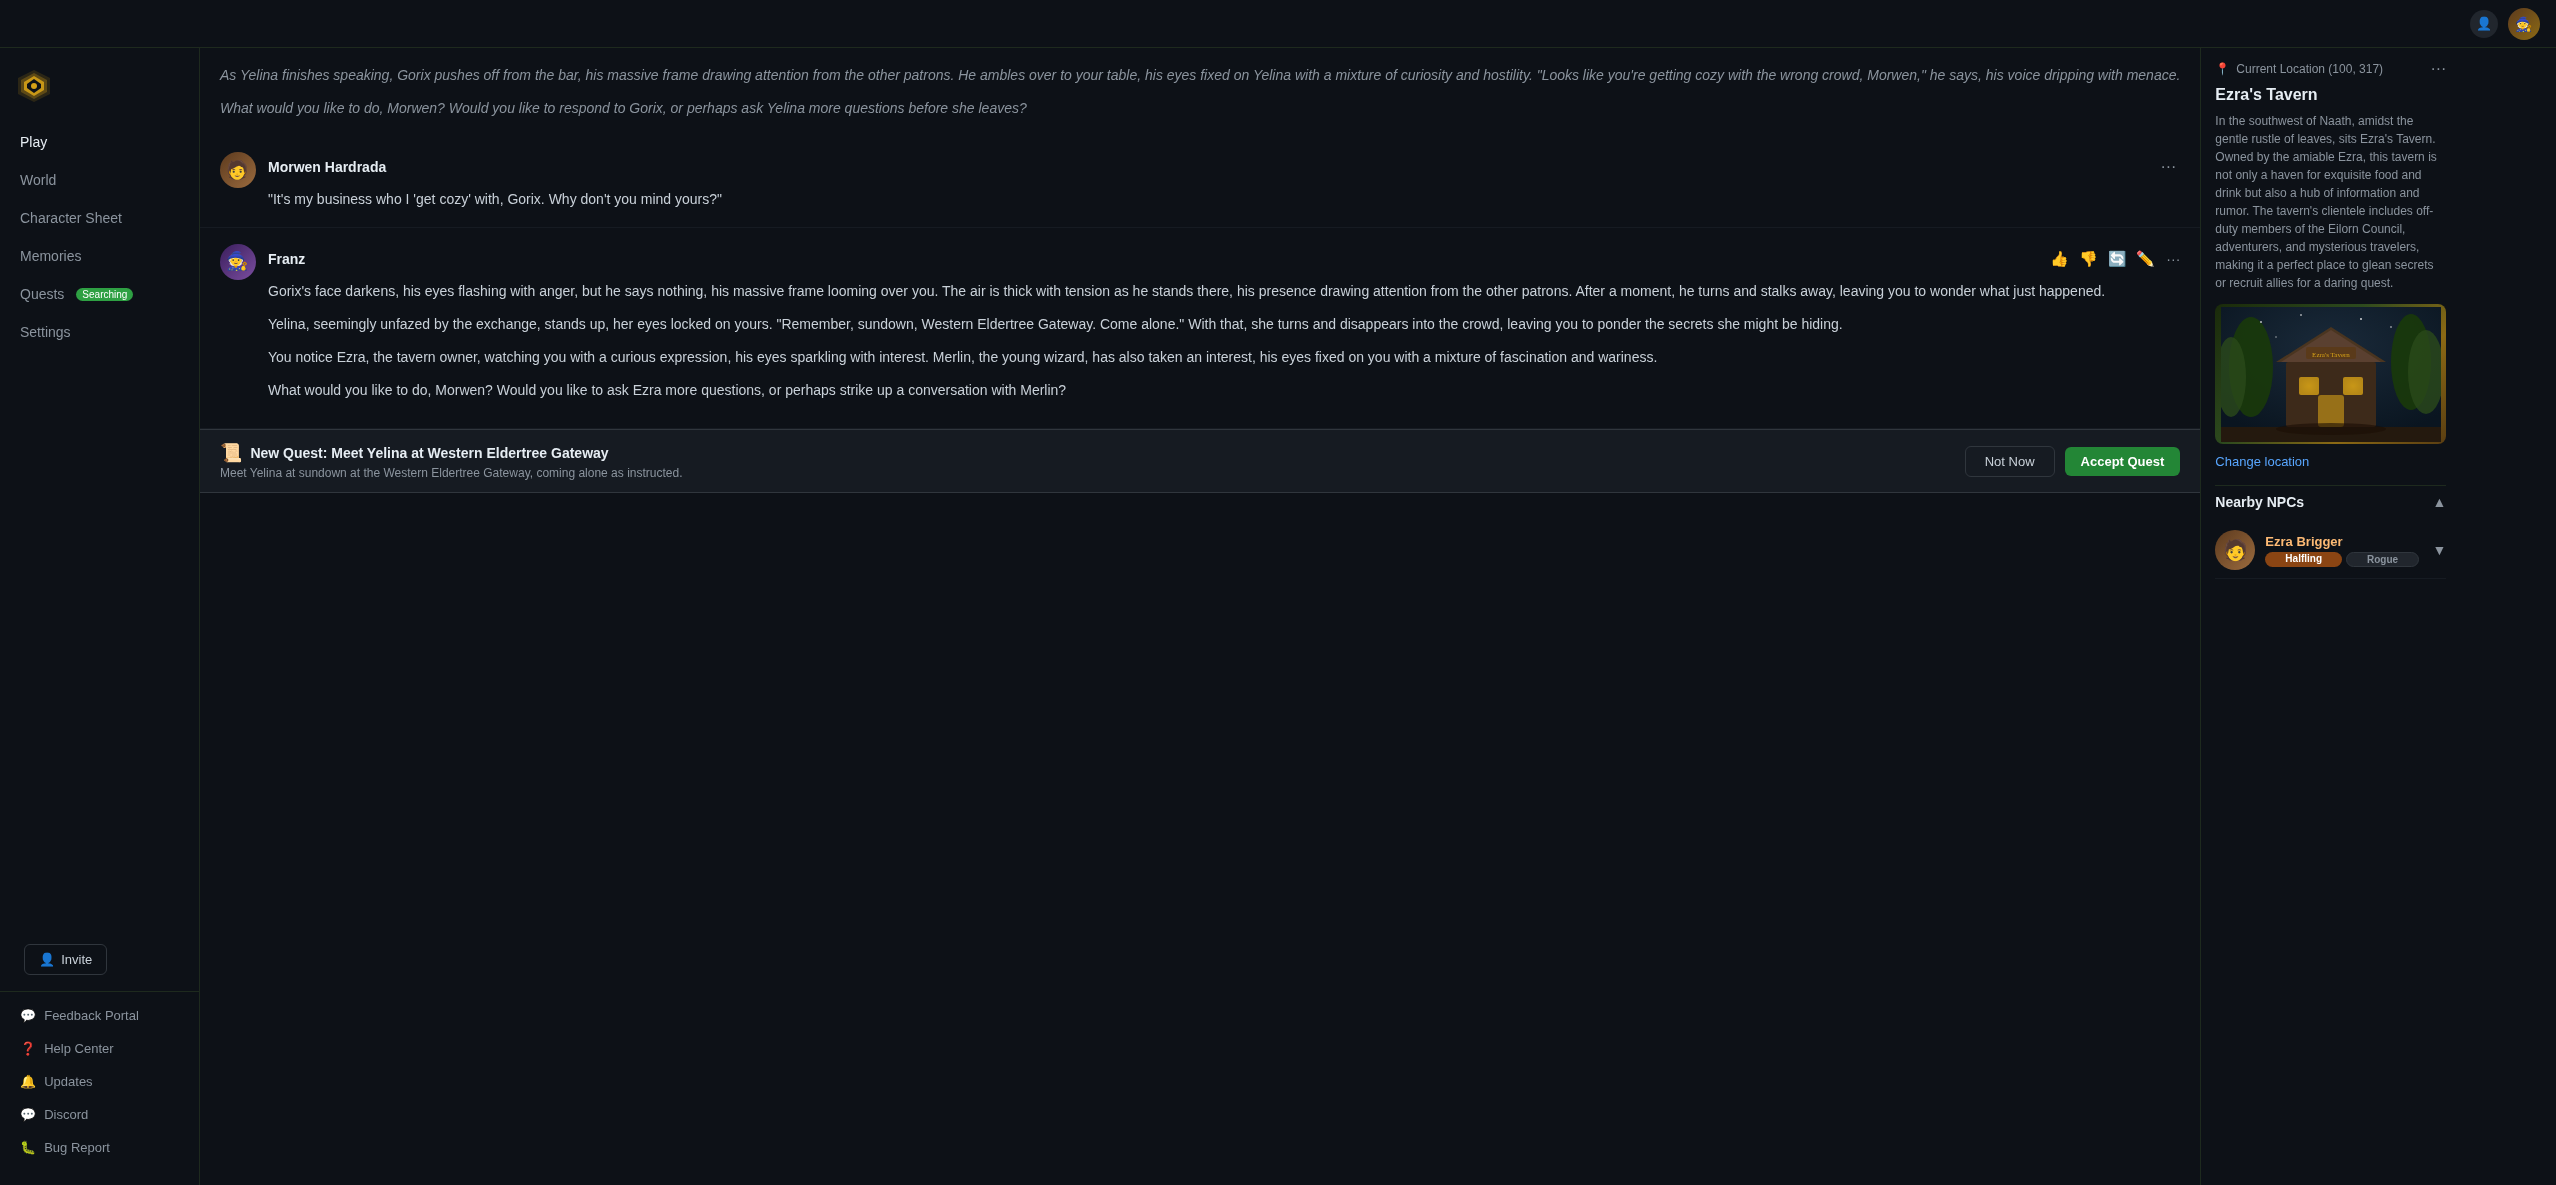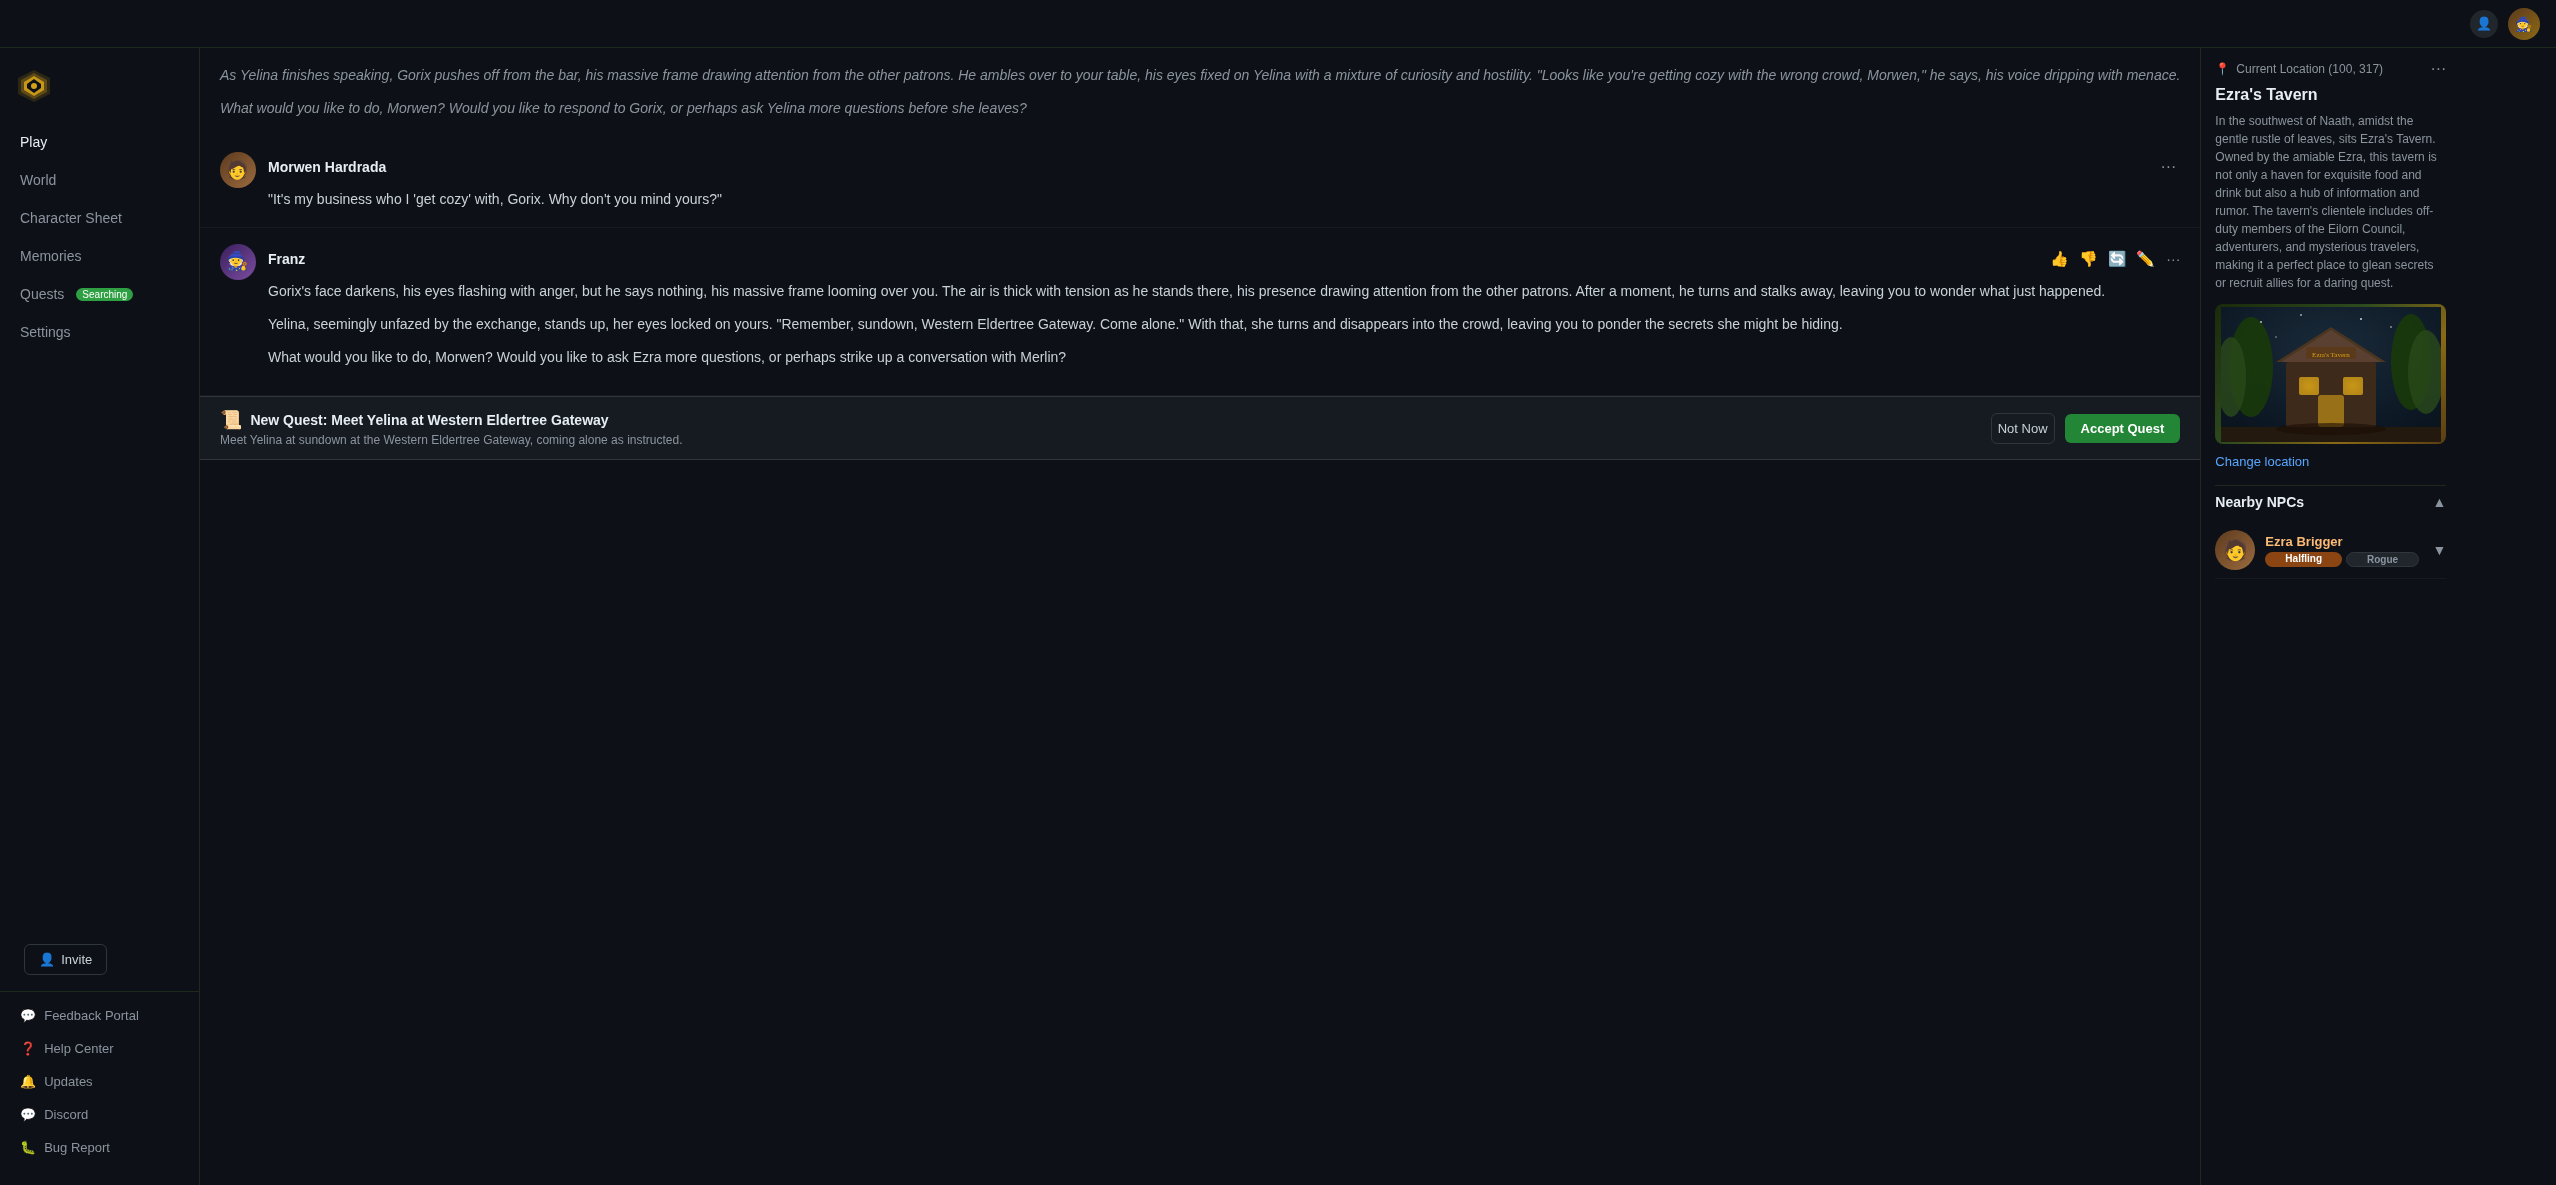--- a/index.html
+++ b/index.html
@@ -166,21 +166,21 @@
       font-size: 12px;
       color: #8b949e;
       margin-top: 2px;
     }
     .quest-buttons {
       display: flex;
       gap: 10px;
       align-items: center;
     }
     .btn-not-now {
-      padding: 7px 6px;
+      padding: 7px 19px;
       border: 1px solid #30363d;
       border-radius: 6px;
       background: transparent;
       color: #c9d1d9;
       font-size: 13px;
       cursor: pointer;
     }
     .btn-accept {
       padding: 7px 16px;
       border: none;
@@ -464,20 +464,21 @@
                   <span title="Dislike">👎</span>
                   <span title="Regenerate">🔄</span>
                   <span title="Edit">✏️</span>
                 </div>
                 <span style="color:#8b949e;cursor:pointer;">···</span>
               </div>
             </div>
             <div style="font-size:14px;line-height:1.65;color:#c9d1d9;">
               <p id="fp0" style="margin-bottom: 10px;">Gorix's face darkens, his eyes flashing with anger, but he says nothing, his massive frame looming over you. The air is thick with tension as he stands there, his presence drawing attention from the other patrons. After a moment, he turns and stalks away, leaving you to wonder what just happened.</p>
               <p id="fp1" style="margin-bottom: 10px;">Yelina, seemingly unfazed by the exchange, stands up, her eyes locked on yours. "Remember, sundown, Western Eldertree Gateway. Come alone." With that, she turns and disappears into the crowd, leaving you to ponder the secrets she might be hiding.</p>
+              <p id="fp2" style="margin-bottom: 10px;">You notice Ezra, the tavern owner, watching you with a curious expression, his eyes sparkling with interest. Merlin, the young wizard, has also taken an interest, his eyes fixed on you with a mixture of fascination and wariness.</p>
               <p id="fp3" style="margin-bottom: 10px;">What would you like to do, Morwen? Would you like to ask Ezra more questions, or perhaps strike up a conversation with Merlin?</p>
             </div>
           </div>
         </div>
       </div>
 
       <div class="quest-notification">
         <div>
           <div style="display:flex;align-items:center;gap:8px;">
             <span style="font-size:18px;">📜</span>

